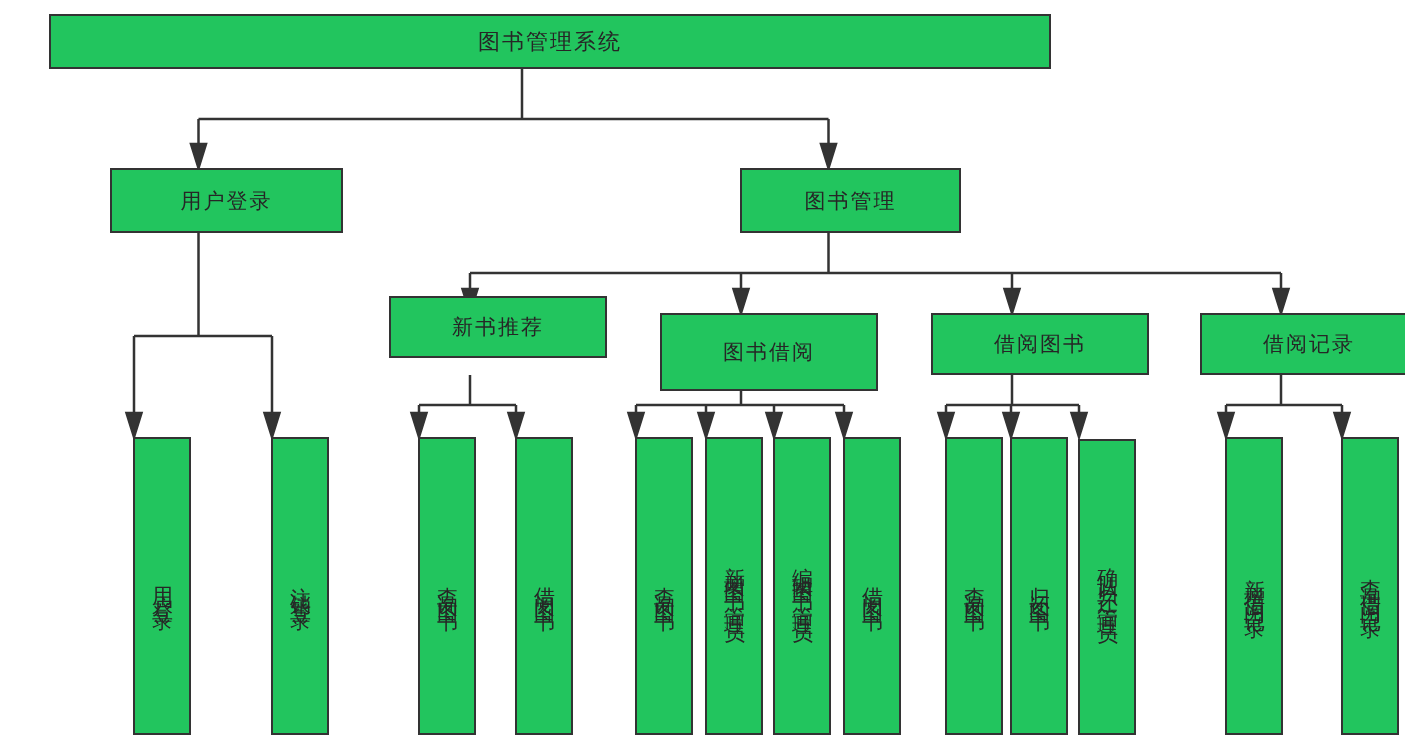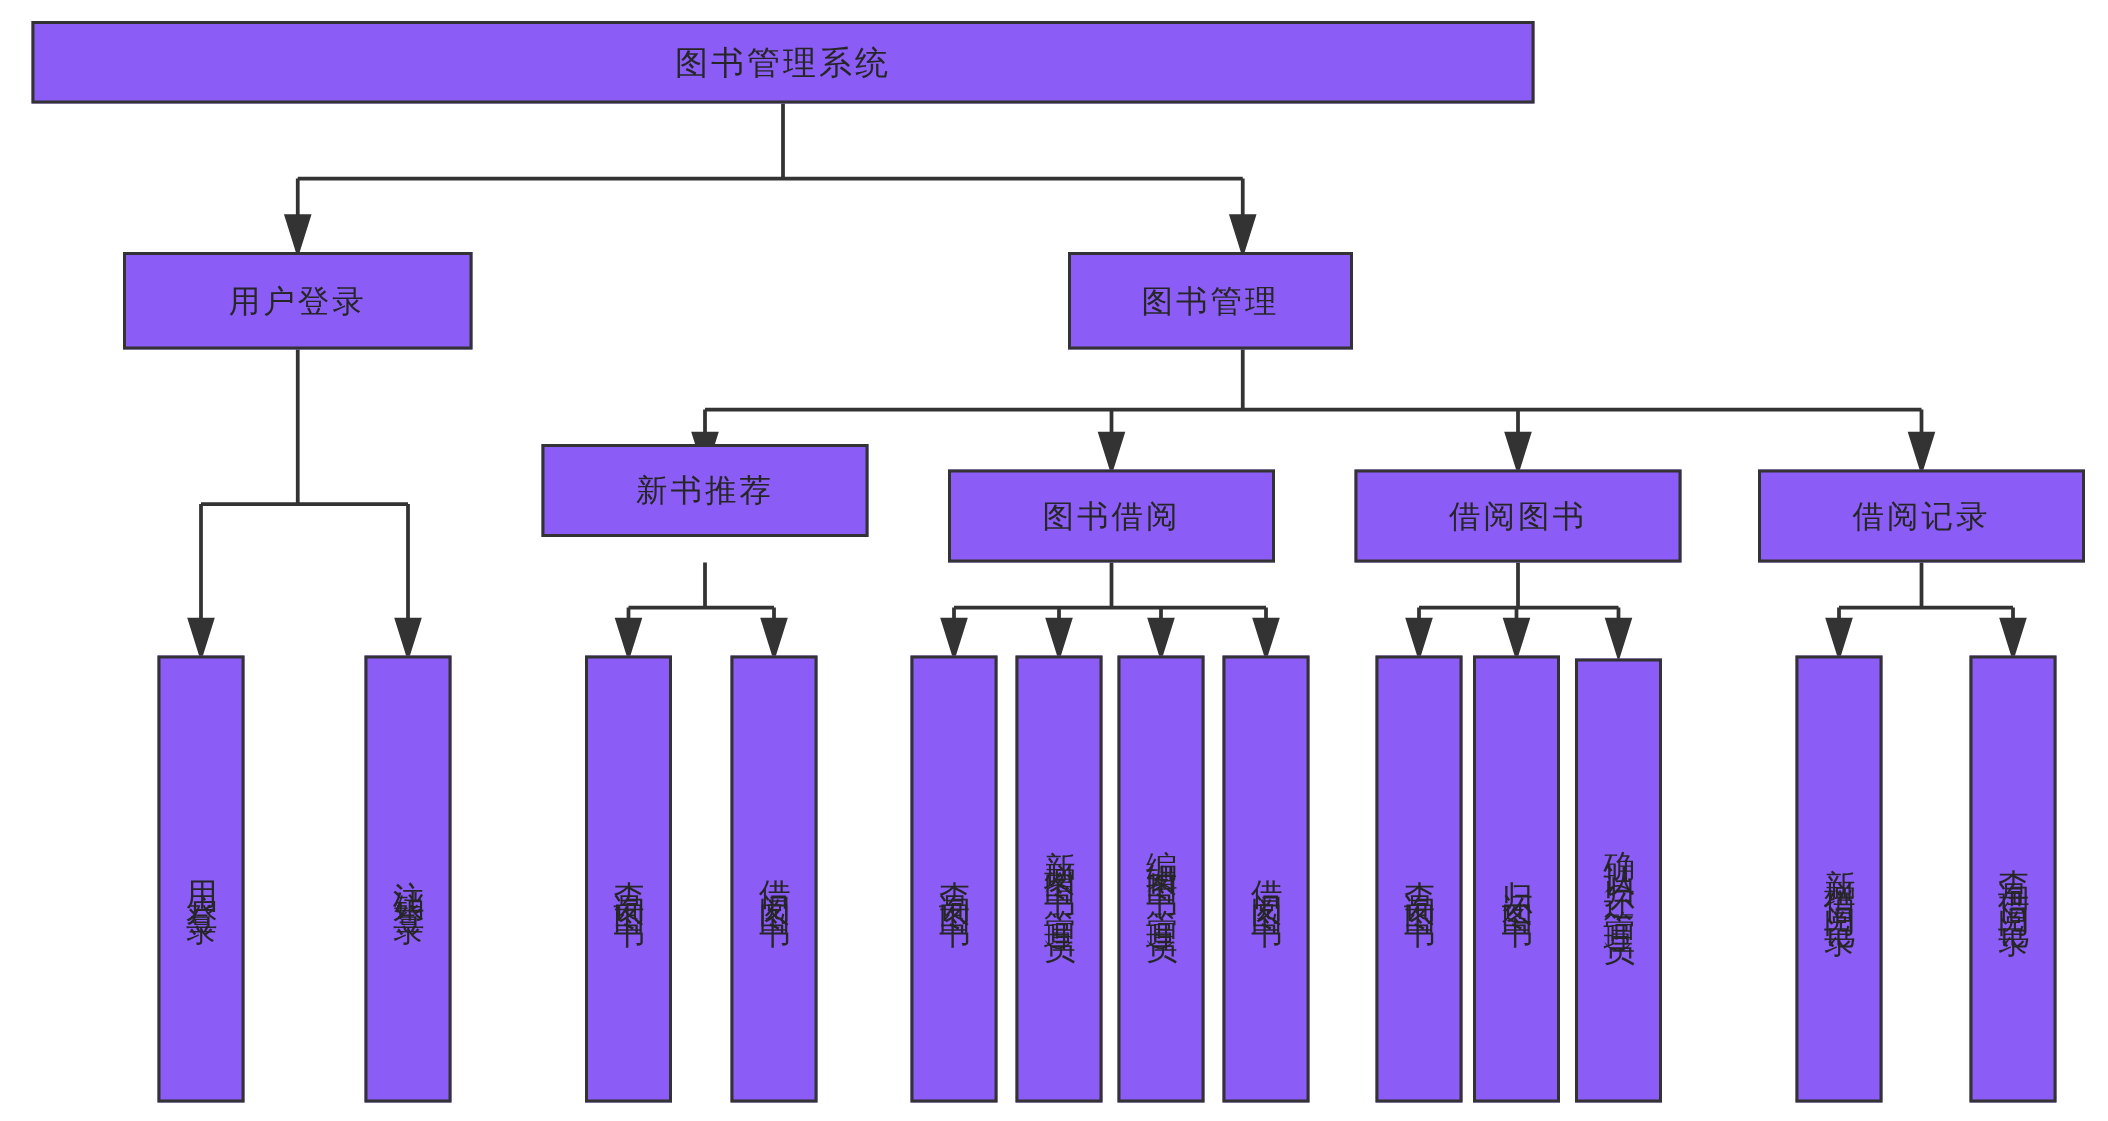--- a/index.html
+++ b/index.html
@@ -18,25 +18,26 @@
   .wires {
     position: absolute;
     left: 0; top: 0;
     width: 1405px;
     height: 747px;
   }
   .node {
     position: absolute;
     box-sizing: border-box;
     border: 2.5px solid #333333;
-    background: #8b5cf6;
+    background: #22c55e;
     display: flex;
     align-items: center;
     justify-content: center;
     color: #262626;
+    margin-left: 28px;
   }
   .h-node span {
     font-size: 21px;
     letter-spacing: 2px;
     white-space: nowrap;
   }
   .root-node span {
     font-size: 22px;
     letter-spacing: 2px;
   }
@@ -116,28 +117,28 @@
     </g>
   </svg>
 
   <div class="node h-node root-node" style="left:21px;top:14px;width:1002px;height:55px">
     <span>图书管理系统</span>
   </div>
 
   <div class="node h-node" style="left:82px;top:168px;width:233px;height:65px">
     <span>用户登录</span>
   </div>
-  <div class="node h-node" style="left:712px;top:168px;width:190px;height:65px">
+  <div class="node h-node" style="left:712px;top:168px;width:221px;height:65px">
     <span>图书管理</span>
   </div>
 
   <div class="node h-node" style="left:361px;top:296px;width:218px;height:62px">
     <span>新书推荐</span>
   </div>
-  <div class="node h-node" style="left:632px;top:313px;width:218px;height:62px">
+  <div class="node h-node" style="left:632px;top:313px;width:218px;height:78px">
     <span>图书借阅</span>
   </div>
   <div class="node h-node" style="left:903px;top:313px;width:218px;height:62px">
     <span>借阅图书</span>
   </div>
   <div class="node h-node" style="left:1172px;top:313px;width:218px;height:62px">
     <span>借阅记录</span>
   </div>
 
   <div class="node v-node" style="left:105px;top:437px;width:58px;height:298px">

